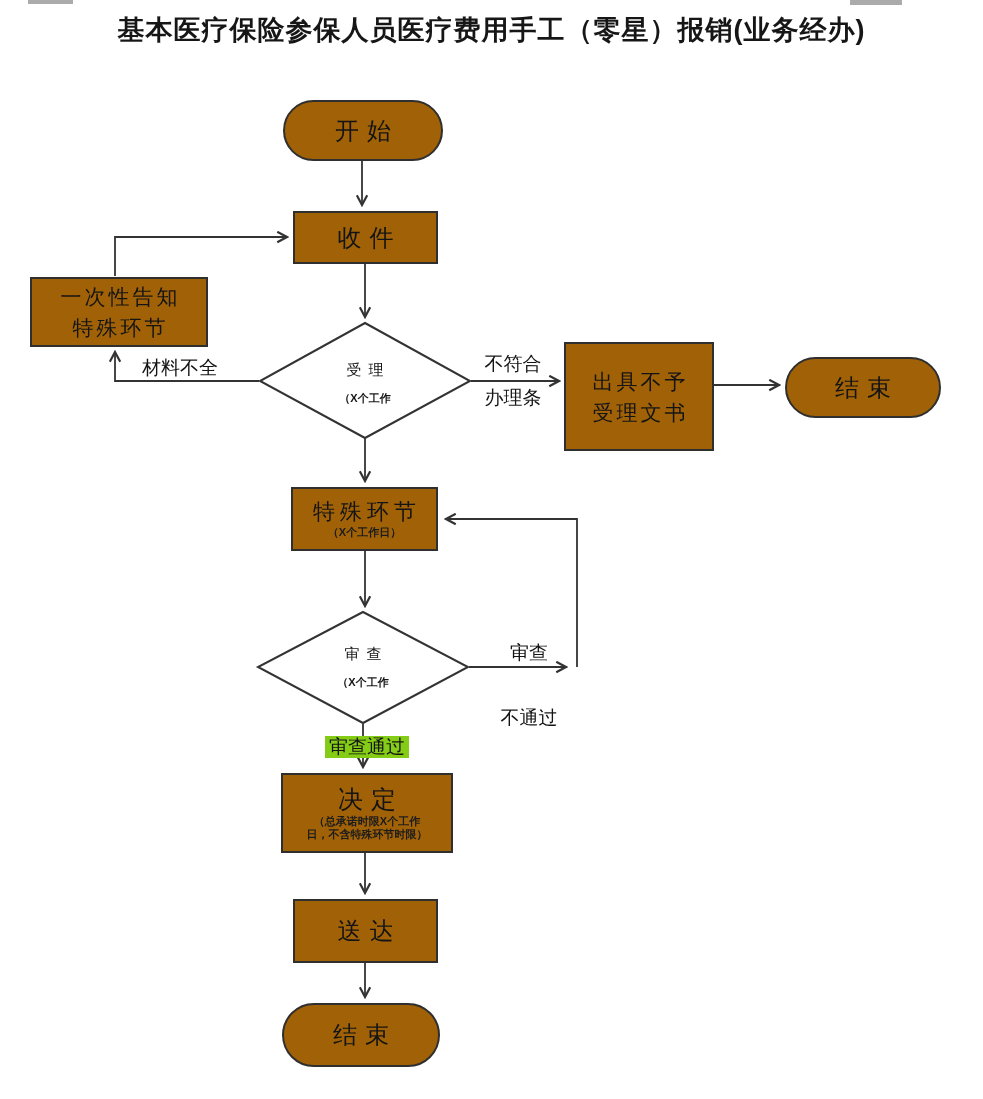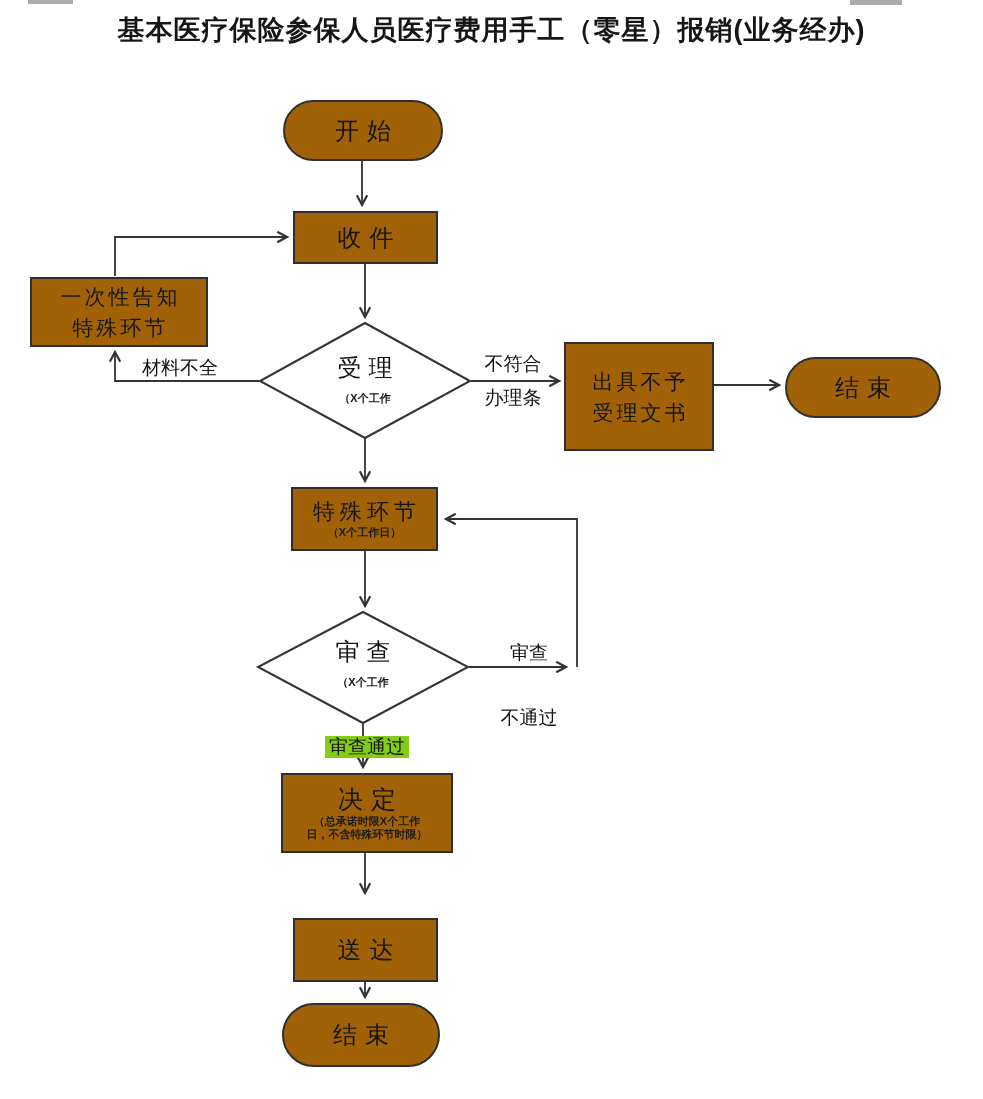--- a/index.html
+++ b/index.html
@@ -74,25 +74,24 @@
     line-height: 13px;
     margin-top: 2px;
     white-space: nowrap;
   }
   .dlabel {
     position: absolute;
     text-align: center;
     color: #141414;
   }
   .dlabel .main {
-    font-size: 24px;
+    font-size: 15px;
     letter-spacing: 7px;
     text-indent: 7px;
     line-height: 26px;
-    font-family: Liberation Mono, monospace;
   }
   .elabel {
     position: absolute;
     font-size: 19px;
     color: #141414;
     text-align: center;
     white-space: nowrap;
     line-height: 22px;
   }
   .elabel.masked { background: #84cc16; padding: 0 2px; }
@@ -183,21 +182,21 @@
     <div class="main">审查</div>
   </div>
   <div class="dlabel sub" style="left:298px; top:674px; width:130px;">（X个工作</div>
 
   <div class="node" style="left:281px; top:773px; width:172px; height:80px;">
     <div class="lbl spaced" style="font-size:25px;">决定</div>
     <div class="sub">（总承诺时限X个工作</div>
     <div class="sub" style="margin-top:0;">日，不含特殊环节时限）</div>
   </div>
 
-  <div class="node" style="left:293px; top:918px; width:145px; height:64px;">
+  <div class="node" style="left:293px; top:899px; width:145px; height:64px;">
     <div class="lbl spaced">送达</div>
   </div>
 
   <div class="node stadium" style="left:282px; top:1003px; width:158px; height:64px;">
     <div class="lbl spaced">结束</div>
   </div>
 
   <div class="elabel" style="left:139px; top:357px; width:82px;">材料不全</div>
 
   <div class="elabel" style="left:482px; top:353px; width:62px;">不符合</div>

